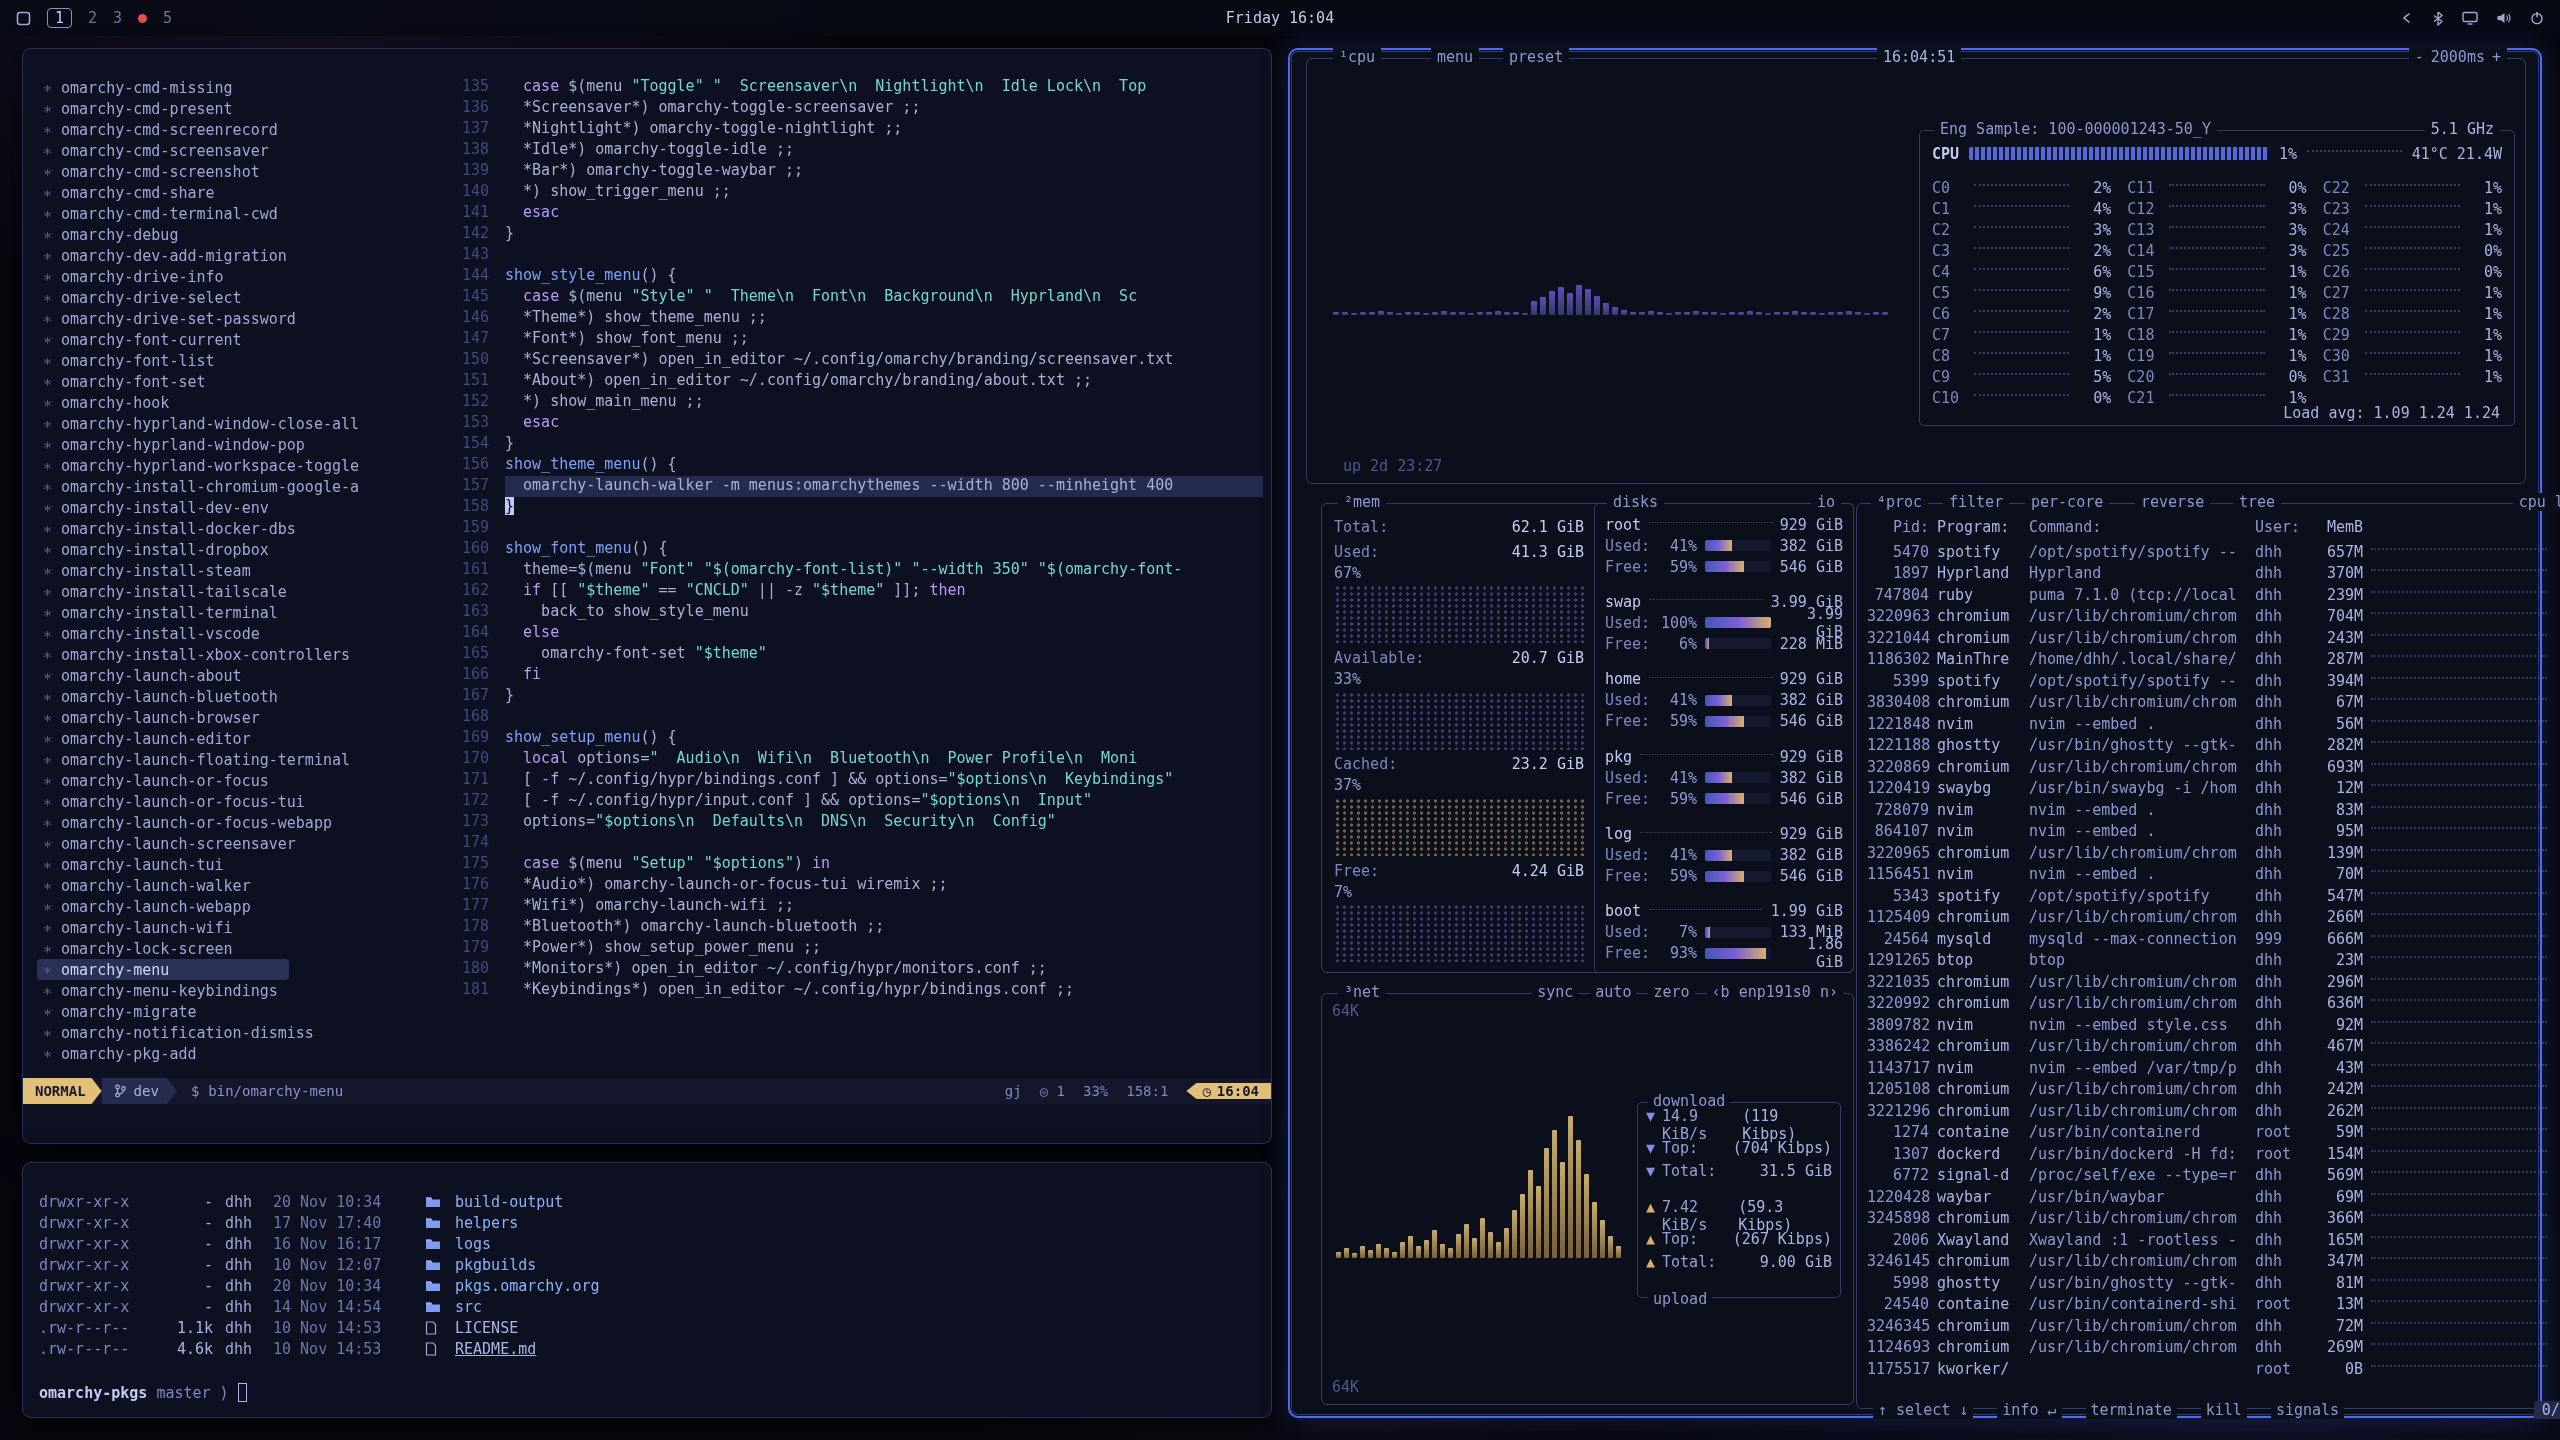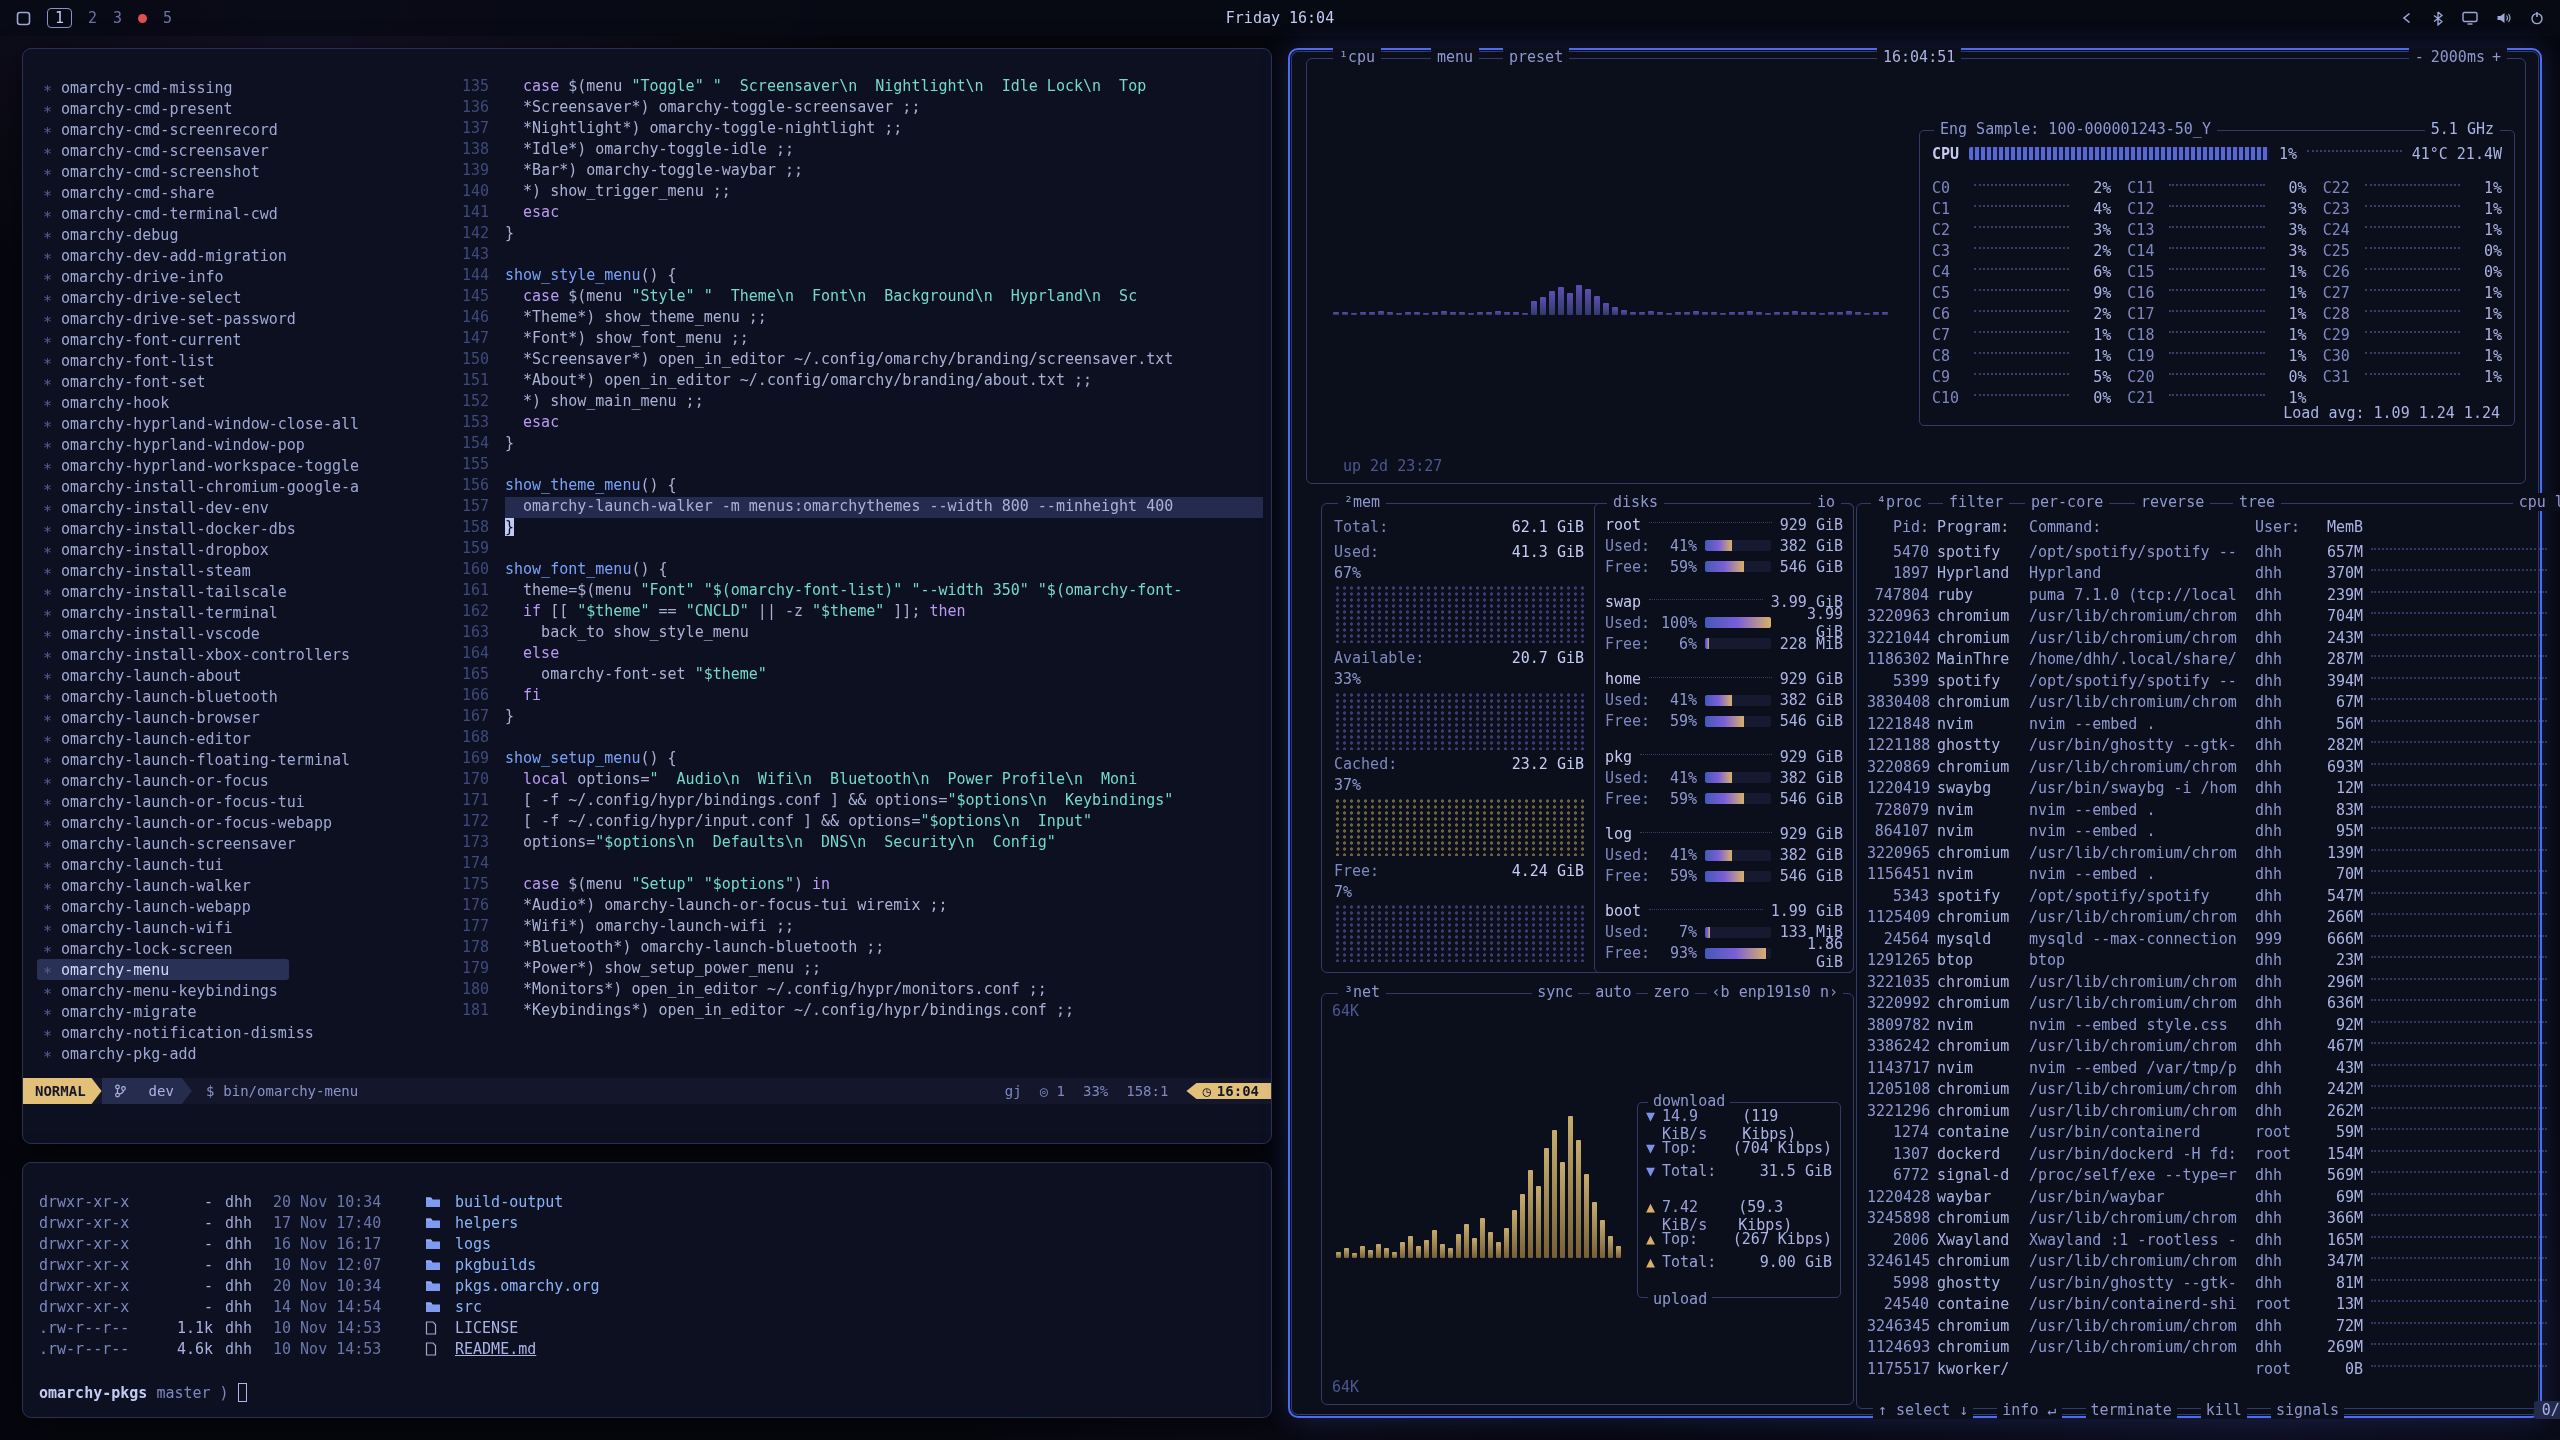--- a/index.html
+++ b/index.html
@@ -40,21 +40,21 @@
   .ct{flex:1;color:#a9b1d6}
   .crow.hlband .ct{background:#242b4e}
   .tok-str{color:#73daca}
   .tok-kw{color:#bb9af7}
   .tok-fn{color:#7aa2f7}
   .cur{background:#c0caf5;color:#0d1020}
   .statusline{position:absolute;left:0;right:0;bottom:39px;height:26px;background:#14162b;
     display:flex;align-items:center;font-size:14px;color:#7d88c0}
   .seg-mode{background:#e3c078;color:#15172c;font-weight:bold;height:100%;display:flex;align-items:center;
     padding:0 16px 0 12px;clip-path:polygon(0 0,calc(100% - 10px) 0,100% 50%,calc(100% - 10px) 100%,0 100%)}
-  .seg-branch{background:#262c4e;height:100%;display:flex;align-items:center;gap:22px;padding:0 18px 0 12px;
+  .seg-branch{background:#262c4e;height:100%;display:flex;align-items:center;gap:7px;padding:0 18px 0 12px;
     clip-path:polygon(0 0,calc(100% - 10px) 0,100% 50%,calc(100% - 10px) 100%,0 100%);color:#aab4e4}
   .seg-path{padding:0 14px;display:flex;gap:9px;color:#8a93c8}
   .sl-right{margin-left:auto;display:flex;align-items:center;gap:18px;padding-right:0}
   .seg-clock{background:#e3c078;color:#15172c;font-weight:bold;height:100%;display:flex;align-items:center;gap:6px;
     padding:0 12px 0 16px;clip-path:polygon(10px 0,100% 0,100% 100%,10px 100%,0 50%)}
   
   .term-rows{position:absolute;left:16px;top:28px;right:20px}
   .trow{height:21px;display:flex;align-items:center;white-space:pre}
   .t-perms{width:118px;color:#7d88c0}
   .t-size{width:56px;text-align:right;color:#aab4e4}
@@ -257,21 +257,20 @@
         <div class="crow"><span class="ln">143</span><span class="ct"></span></div>
         <div class="crow"><span class="ln">144</span><span class="ct"><span class="tok-fn">show_style_menu</span>() {</span></div>
         <div class="crow"><span class="ln">145</span><span class="ct">  <span class="tok-kw">case</span> $(menu <span class="tok-str">"Style"</span> <span class="tok-str">"  Theme\n  Font\n  Background\n  Hyprland\n  Sc</span></span></div>
         <div class="crow"><span class="ln">146</span><span class="ct">  *Theme*) show_theme_menu ;;</span></div>
         <div class="crow"><span class="ln">147</span><span class="ct">  *Font*) show_font_menu ;;</span></div>
         <div class="crow"><span class="ln">150</span><span class="ct">  *Screensaver*) open_in_editor ~/.config/omarchy/branding/screensaver.txt</span></div>
         <div class="crow"><span class="ln">151</span><span class="ct">  *About*) open_in_editor ~/.config/omarchy/branding/about.txt ;;</span></div>
         <div class="crow"><span class="ln">152</span><span class="ct">  *) show_main_menu ;;</span></div>
         <div class="crow"><span class="ln">153</span><span class="ct">  <span class="tok-kw">esac</span></span></div>
         <div class="crow"><span class="ln">154</span><span class="ct">}</span></div>
-        <div class="crow"><span class="ln">155</span><span class="ct"></span></div>
         <div class="crow"><span class="ln">156</span><span class="ct"><span class="tok-fn">show_theme_menu</span>() {</span></div>
         <div class="crow hlband"><span class="ln">157</span><span class="ct">  omarchy-launch-walker -m menus:omarchythemes --width 800 --minheight 400</span></div>
         <div class="crow"><span class="ln">158</span><span class="ct"><span class="cur">}</span></span></div>
         <div class="crow"><span class="ln">159</span><span class="ct"></span></div>
         <div class="crow"><span class="ln">160</span><span class="ct"><span class="tok-fn">show_font_menu</span>() {</span></div>
         <div class="crow"><span class="ln">161</span><span class="ct">  theme=$(menu <span class="tok-str">"Font"</span> <span class="tok-str">"$(omarchy-font-list)"</span> <span class="tok-str">"--width 350"</span> <span class="tok-str">"$(omarchy-font-</span></span></div>
         <div class="crow"><span class="ln">162</span><span class="ct">  <span class="tok-kw">if</span> [[ <span class="tok-str">"$theme"</span> == <span class="tok-str">"CNCLD"</span> || -z <span class="tok-str">"$theme"</span> ]]; <span class="tok-kw">then</span></span></div>
         <div class="crow"><span class="ln">163</span><span class="ct">    back_to show_style_menu</span></div>
         <div class="crow"><span class="ln">164</span><span class="ct">  <span class="tok-kw">else</span></span></div>
         <div class="crow"><span class="ln">165</span><span class="ct">    omarchy-font-set <span class="tok-str">"$theme"</span></span></div>

